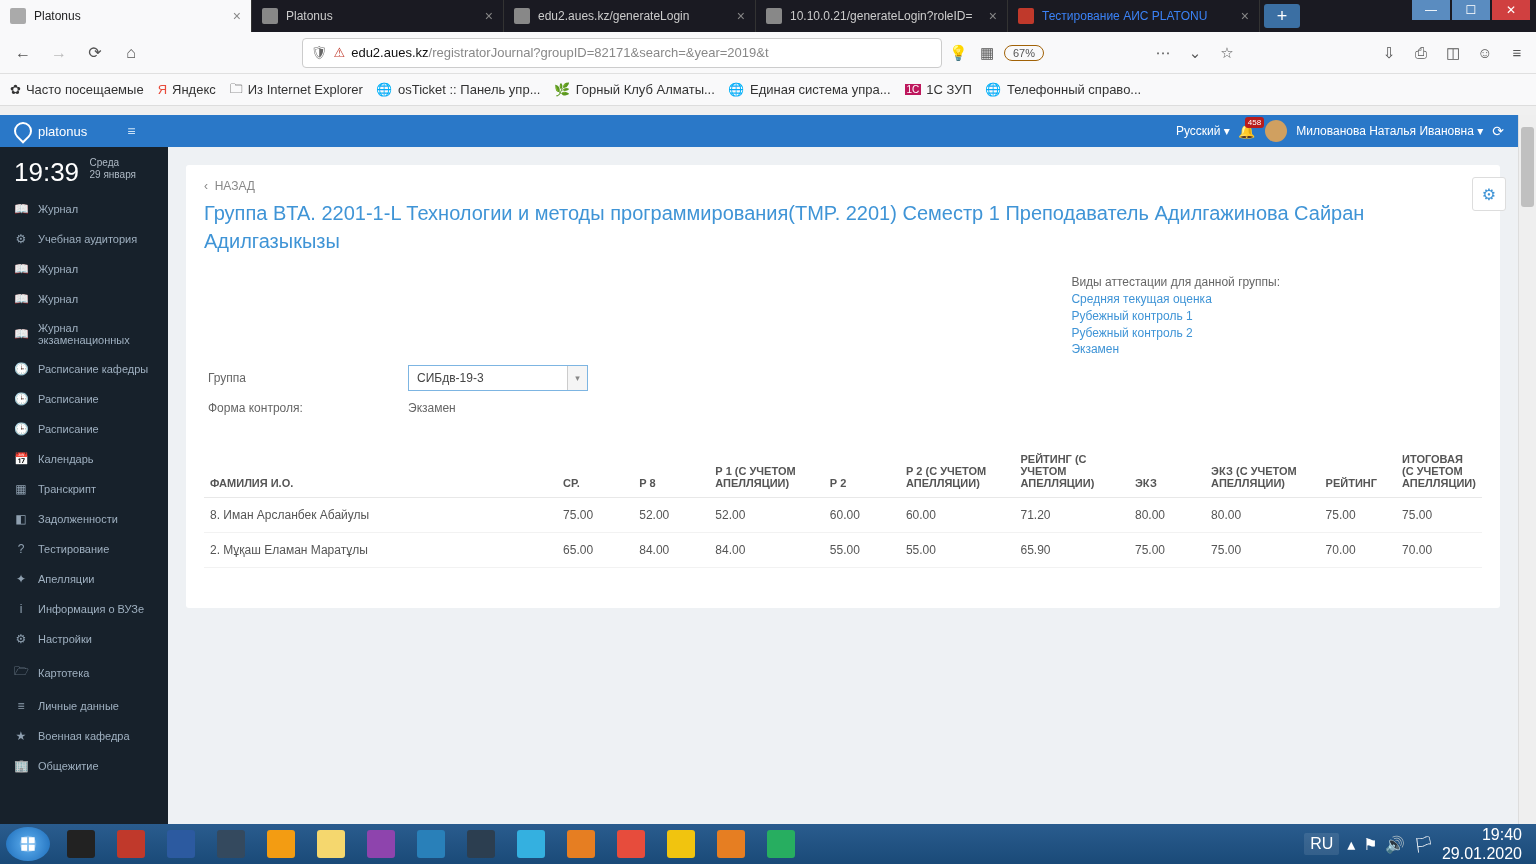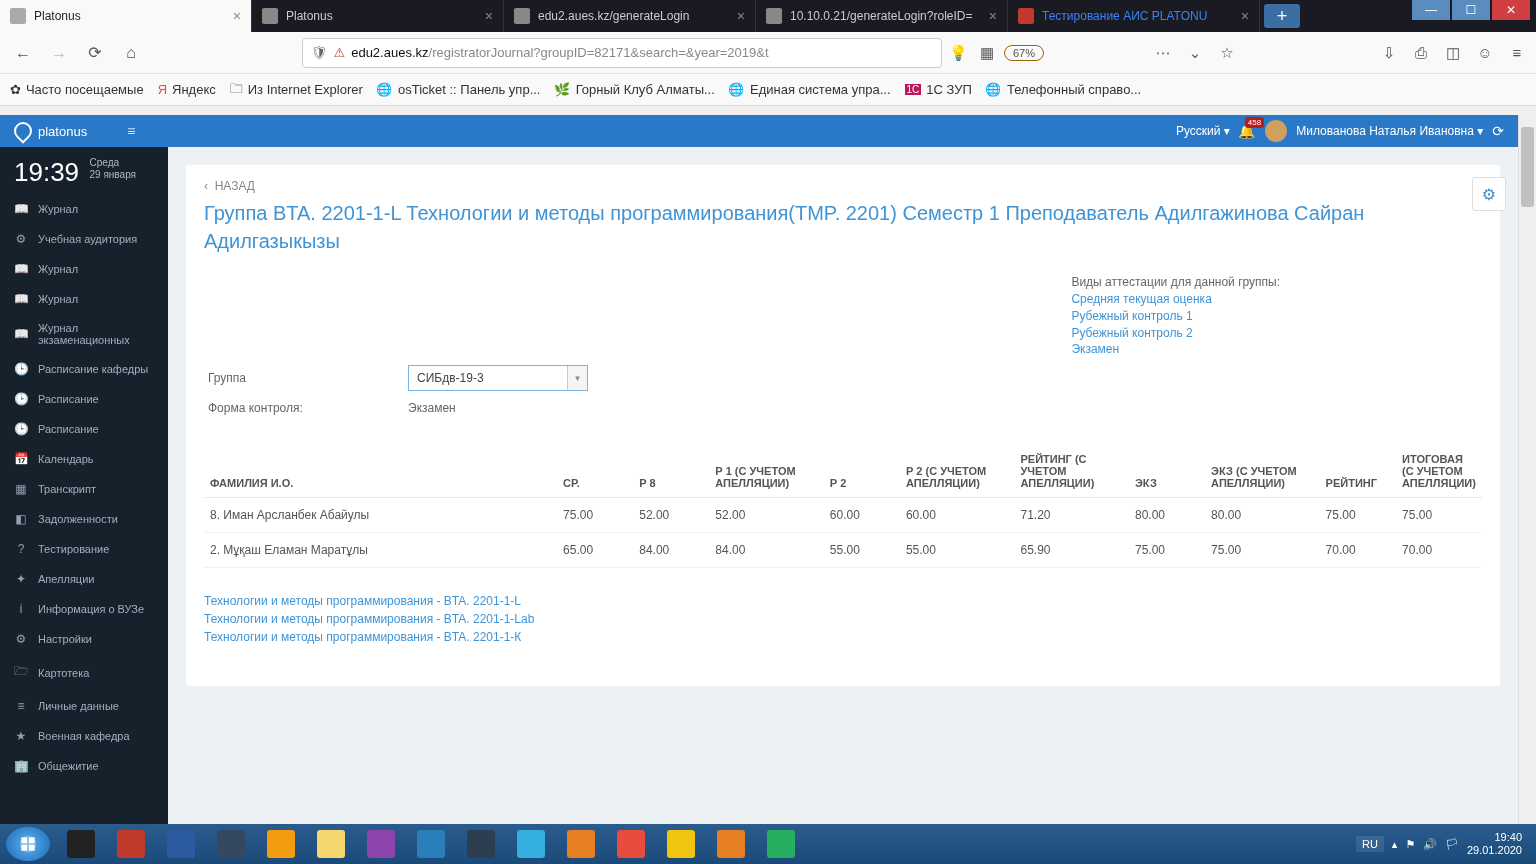--- a/index.html
+++ b/index.html
@@ -83,21 +83,21 @@
 
   .links { padding:4px 18px 20px;}
   .links a{display:block; color:#3f94d6; font-size:12px; line-height:1.5; text-decoration:none;}
 
   
   .taskbar { position:absolute; left:0; right:0; bottom:0; height:40px; background:linear-gradient(#2a5c8e,#1a4a78); display:flex; align-items:center; padding:0 6px;}
   .start { width:44px; height:34px; border-radius:50%; background:radial-gradient(circle,#5fb0f0,#1a6ab8); display:flex; align-items:center; justify-content:center; margin-right:6px;}
   .start svg{width:20px;height:20px;}
   .tb-app { width:46px; height:34px; margin:0 2px; display:flex; align-items:center; justify-content:center; border-radius:2px;}
   .tb-app .ico{width:28px;height:28px;border-radius:3px;}
-  .tray { margin-left:auto; display:flex; align-items:center; gap:8px; color:#fff; font-size:11px; padding-right:8px;}
+  .tray { margin-left:auto; display:flex; align-items:center; gap:8px; color:#fff; font-size:16px; padding-right:8px;}
   .tray .lang{background:rgba(255,255,255,0.1); padding:2px 6px; border-radius:2px;}
   .tray .time-block{text-align:right; line-height:1.2;}
 </style>
 </head>
 <body>
 
 <div class="tabstrip" style="position:relative;">
   <div class="tab active">
     <div class="favicon"></div>
     <span class="label">Platonus</span>
@@ -361,25 +361,20 @@
               <td>55.00</td>
               <td>65.90</td>
               <td>75.00</td>
               <td>75.00</td>
               <td>70.00</td>
               <td>70.00</td>
             </tr>
           </tbody>
       </table>
 
-      <div class="links">
-        <a href="#">Технологии и методы программирования - BTA. 2201-1-L</a>
-        <a href="#">Технологии и методы программирования - BTA. 2201-1-Lab</a>
-        <a href="#">Технологии и методы программирования - BTA. 2201-1-К</a>
-      </div>
     </div>
   </div>
 
   <div class="app-scroll">
       <div class="thumb"></div>
     </div>
 </div>
 
 <div class="taskbar">
   <div class="start">

